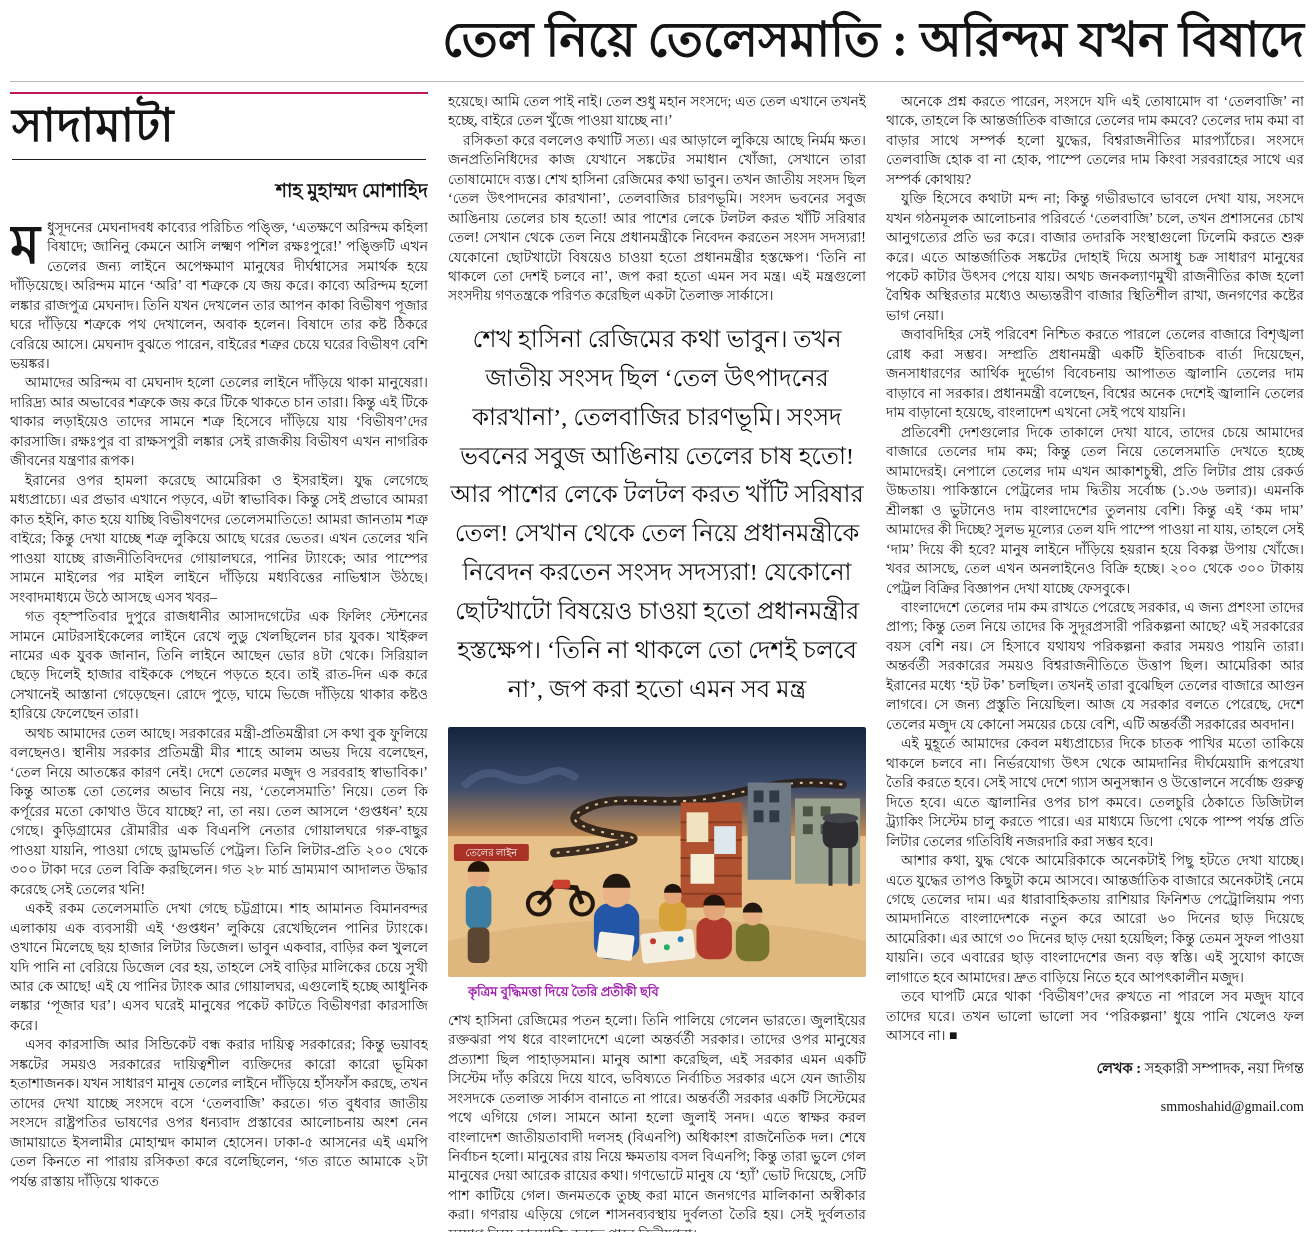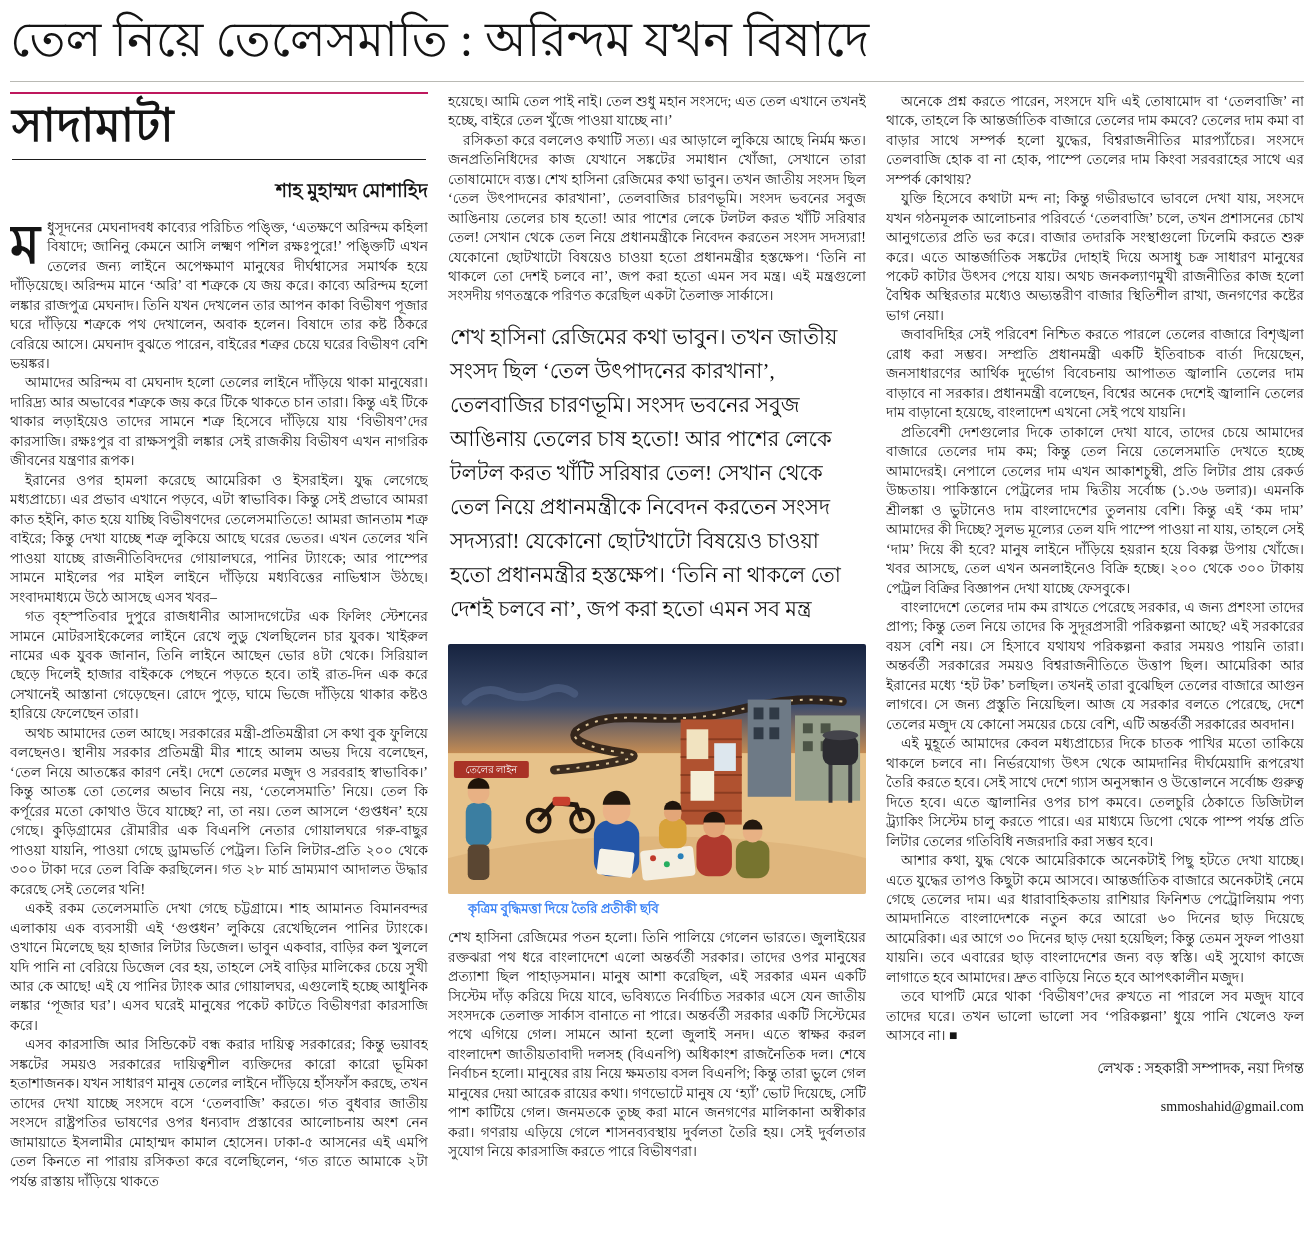--- a/index.html
+++ b/index.html
@@ -3,21 +3,21 @@
 <meta charset="utf-8">
 <style>
   * { margin:0; padding:0; box-sizing:border-box; }
   html,body { background:#e9e9e6; }
   .page {
     width:1314px; height:1257px; margin:0 auto; background:#ffffff;
     padding:4px 10px 8px; overflow:hidden; color:#141414;
     font-family:"Liberation Serif","DejaVu Serif",serif;
   }
   .headline {
-    text-align:left; font-size:48px; font-weight:400; line-height:1.35;
+    text-align:right; font-size:48px; font-weight:700; line-height:1.35;
     padding:4px 0 8px;
   }
   .head-rule { border:none; border-top:1px solid #b9b9b4; margin:0 0 10px; }
   .columns { display:flex; gap:20px; height:1140px; }
   .col { flex:1 1 0; min-width:0; overflow:hidden; }
 
   
   .logo-block { border-top:2px solid #be185d; padding:6px 2px 4px; }
   .logo-text {
     font-size:46px; font-weight:700; letter-spacing:1px; line-height:1.15;
@@ -34,34 +34,34 @@
     word-break:break-word;
   }
   .body-text p.no-indent { text-indent:0; }
   .dropcap {
     float:left; font-size:54px; line-height:0.82; font-weight:700;
     padding:5px 7px 0 0;
   }
 
   
   .pull-quote {
-    font-size:21px; line-height:1.62; text-align:left; font-weight:500;
+    font-size:24px; line-height:1.62; text-align:center; font-weight:500;
     padding:14px 2px 16px; color:#0e0e0e;
   }
 
   
   .cartoon { display:block; margin:2px 0 0; }
   .cartoon svg { display:block; border-radius:2px; }
   .cartoon-caption {
-    font-size:13px; font-weight:600; padding:5px 0 8px 20px; color:#3b82f6;
+    font-size:13px; font-weight:600; padding:5px 0 8px 20px; color:#a21caf;
   }
 
   
   .byline { text-align:right; margin-top:12px; font-size:14.5px; line-height:1.5; }
-  .byline .label { font-weight:400; }
+  .byline .label { font-weight:700; }
   .byline .email { font-size:14px; font-family:"Liberation Serif","DejaVu Serif",serif;margin-top:16px; }
 </style>
 </head>
 <body>
 
 <div class="page">
 
   <h1 class="headline">তেল নিয়ে তেলেসমাতি : অরিন্দম যখন বিষাদে</h1>
   <hr class="head-rule">
 

